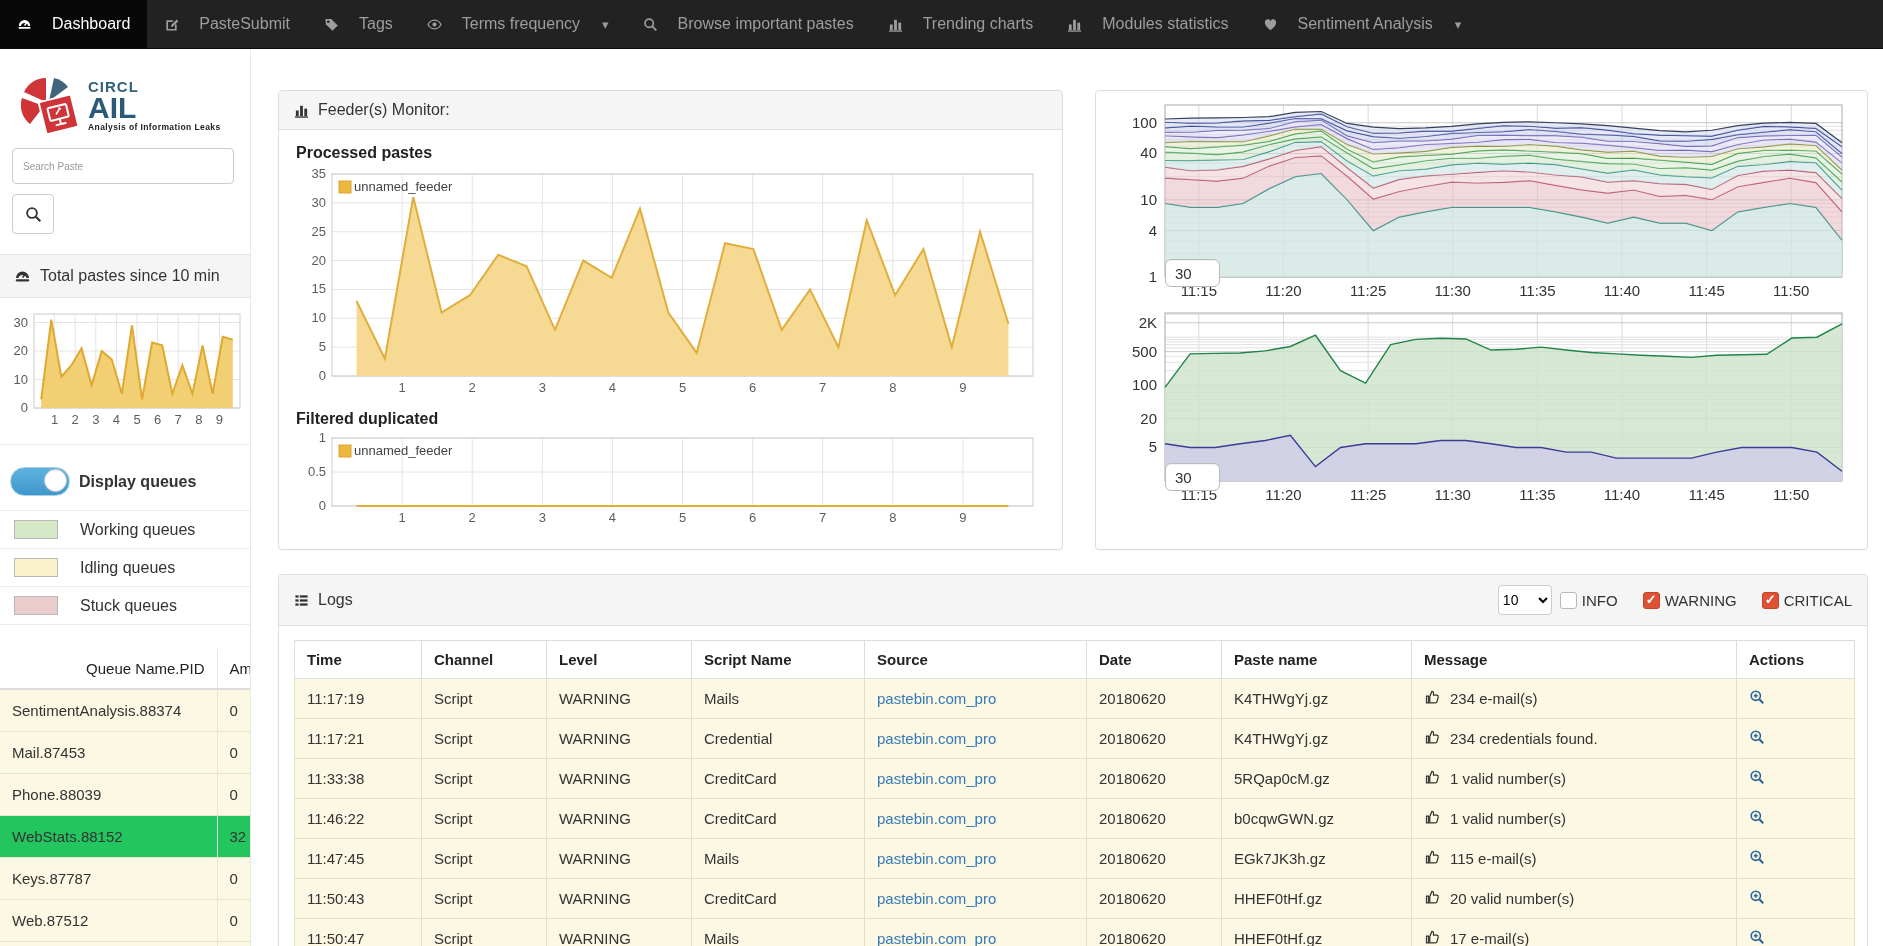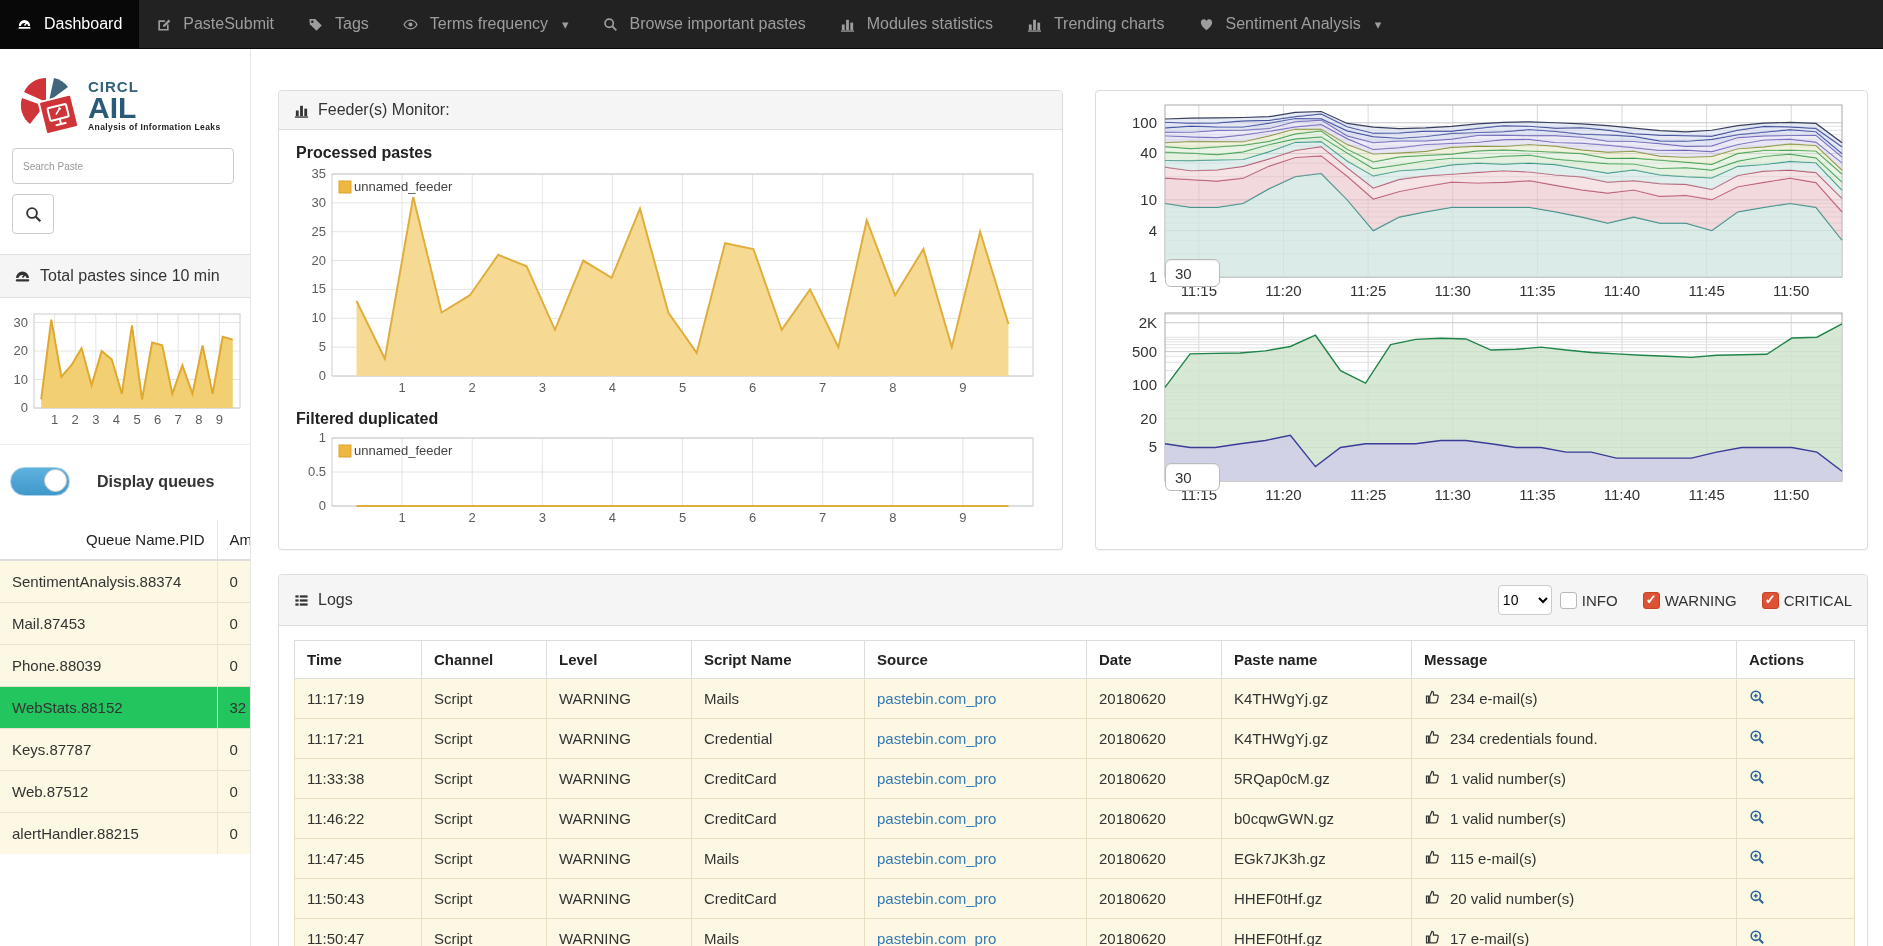--- a/index.html
+++ b/index.html
@@ -2,40 +2,40 @@
 <html><head>
 <meta charset="utf-8">
 <style>
   html,body{margin:0;padding:0;}
   body{width:1883px;height:946px;overflow:hidden;background:#fff;
        font-family:"Liberation Sans",sans-serif;color:#333;position:relative;}
   
   .navbar{position:absolute;left:0;top:0;right:0;height:48px;background:#222;border-bottom:1px solid #080808;z-index:5;}
   .navbar ul{margin:0;padding:0;list-style:none;display:flex;height:48px;}
   .navbar li{height:48px;}
-  .navbar li a{display:flex;align-items:center;gap:12px;height:48px;padding:0 17px;color:#9d9d9d;
+  .navbar li a{display:flex;align-items:center;gap:20px;height:48px;padding:0 17px;color:#9d9d9d;
                text-decoration:none;font-size:16px;cursor:pointer;}
   .navbar li.active a{color:#fff;background:#080808;}
   .nav-ic{display:inline-flex;width:15px;height:15px;}
   .caret{font-size:13px;margin-left:2px;}
   
   .sidebar{position:absolute;left:0;top:48px;width:250px;bottom:0;background:#fff;border-right:1px solid #e7e7e7;overflow:hidden;}
   .logo{display:flex;align-items:center;gap:6px;margin:26px 10px 8px 16px;}
   .logo-text .l1{font-size:15px;font-weight:bold;color:#33607a;letter-spacing:1px;line-height:15px;}
   .logo-text .l2{font-size:30px;font-weight:bold;color:#2b5a78;line-height:28px;}
   .logo-text .l3{font-size:8.5px;font-weight:bold;color:#222;letter-spacing:.4px;}
   .search-input{display:block;margin:12px 12px 0 12px;width:200px;height:34px;border:1px solid #ccc;border-radius:4px;
                 padding:0 10px;font-size:10px;color:#555;outline:none;font-family:inherit;}
   .search-input::placeholder{color:#999;}
   .search-btn{margin:10px 0 0 12px;width:42px;height:40px;background:#fff;border:1px solid #ccc;border-radius:4px;
               display:flex;align-items:center;justify-content:center;cursor:pointer;}
   .side-header{margin-top:20px;height:42px;background:#f5f5f5;border-top:1px solid #e3e3e3;border-bottom:1px solid #e3e3e3;
                display:flex;align-items:center;gap:9px;padding:0 14px;font-size:16px;color:#333;}
   .side-chart{padding:8px 2px 12px 2px;border-bottom:1px solid #eee;}
-  .toggle-row{display:flex;align-items:center;gap:27px;margin:22px 14px 14px 10px;font-size:16px;font-weight:bold;text-align:right;}
+  .toggle-row{display:flex;align-items:center;gap:9px;margin:22px 14px 14px 10px;font-size:16px;font-weight:bold;text-align:right;}
   .toggle{width:58px;height:27px;border-radius:15px;background:linear-gradient(#5fb2de,#3f97cb);
           border:1px solid #a5d2ea;position:relative;display:inline-block;cursor:pointer;}
   .knob{position:absolute;right:2px;top:1px;width:23px;height:23px;border-radius:50%;background:#fff;border:1px solid #c9c9c9;box-sizing:border-box;}
   .legend-row{display:flex;align-items:center;gap:22px;padding:9px 14px;border-top:1px solid #ececec;font-size:16px;color:#333;}
   .legend-row:last-child{border-bottom:1px solid #ececec;}
   .swatch{width:42px;height:17px;border:1px solid #b9b9b9;display:inline-block;}
   .queue-table{width:100%;border-collapse:collapse;margin-top:24px;font-size:15px;table-layout:fixed;}
   .queue-table th{text-align:right;padding:11px 12px;border-bottom:2px solid #ddd;font-weight:normal;color:#222;
                   overflow:hidden;white-space:nowrap;}
   .queue-table th+th,.queue-table td+td{border-left:1px solid #e5e5e5;}
@@ -141,34 +141,34 @@
       <li>
         <a>
           <span class="nav-ic">
             <svg width="15" height="15" viewBox="0 0 16 16">
               <rect x="2" y="8" width="3" height="6" fill="currentColor"></rect>
               <rect x="6.5" y="3" width="3" height="11" fill="currentColor"></rect>
               <rect x="11" y="6" width="3" height="8" fill="currentColor"></rect>
               <line x1="1" y1="15" x2="15" y2="15" stroke="currentColor" stroke-width="1.4"></line>
             </svg>
           </span>
-          <span>Modules statistics</span>
+          <span>Trending charts</span>
         </a>
       </li>
       <li>
         <a>
           <span class="nav-ic">
             <svg width="15" height="15" viewBox="0 0 16 16">
               <rect x="2" y="8" width="3" height="6" fill="currentColor"></rect>
               <rect x="6.5" y="3" width="3" height="11" fill="currentColor"></rect>
               <rect x="11" y="6" width="3" height="8" fill="currentColor"></rect>
               <line x1="1" y1="15" x2="15" y2="15" stroke="currentColor" stroke-width="1.4"></line>
             </svg>
           </span>
-          <span>Trending charts</span>
+          <span>Modules statistics</span>
         </a>
       </li>
       <li>
         <a>
           <span class="nav-ic">
             <svg width="15" height="15" viewBox="0 0 16 16">
               <path d="M8 14S2 10 2 5.8C2 3.7 3.6 2.5 5.2 2.5 6.4 2.5 7.5 3.2 8 4.3 8.5 3.2 9.6 2.5 10.8 2.5 12.4 2.5 14 3.7 14 5.8 14 10 8 14 8 14z" fill="currentColor"></path>
             </svg>
           </span>
           <span>Sentiment Analysis</span>
@@ -254,20 +254,34 @@
       </svg>
   </div>
 
   <div class="toggle-row">
     <span class="toggle">
         <span class="knob"></span>
       </span>
     <span>Display queues</span>
   </div>
 
+  <div id="queue-legend">
+      <div class="legend-row">
+        <span class="swatch" style="background: rgb(214, 233, 198);"></span>
+        <span>Working queues</span>
+      </div>
+      <div class="legend-row">
+        <span class="swatch" style="background: rgb(250, 242, 204);"></span>
+        <span>Idling queues</span>
+      </div>
+      <div class="legend-row">
+        <span class="swatch" style="background: rgb(235, 204, 204);"></span>
+        <span>Stuck queues</span>
+      </div>
+    </div>
 
   <table class="queue-table">
     <colgroup>
         <col style="width:217px">
         <col>
       </colgroup>
     <thead>
         <tr>
       <th>Queue Name.PID</th>
       <th>Amount</th>

